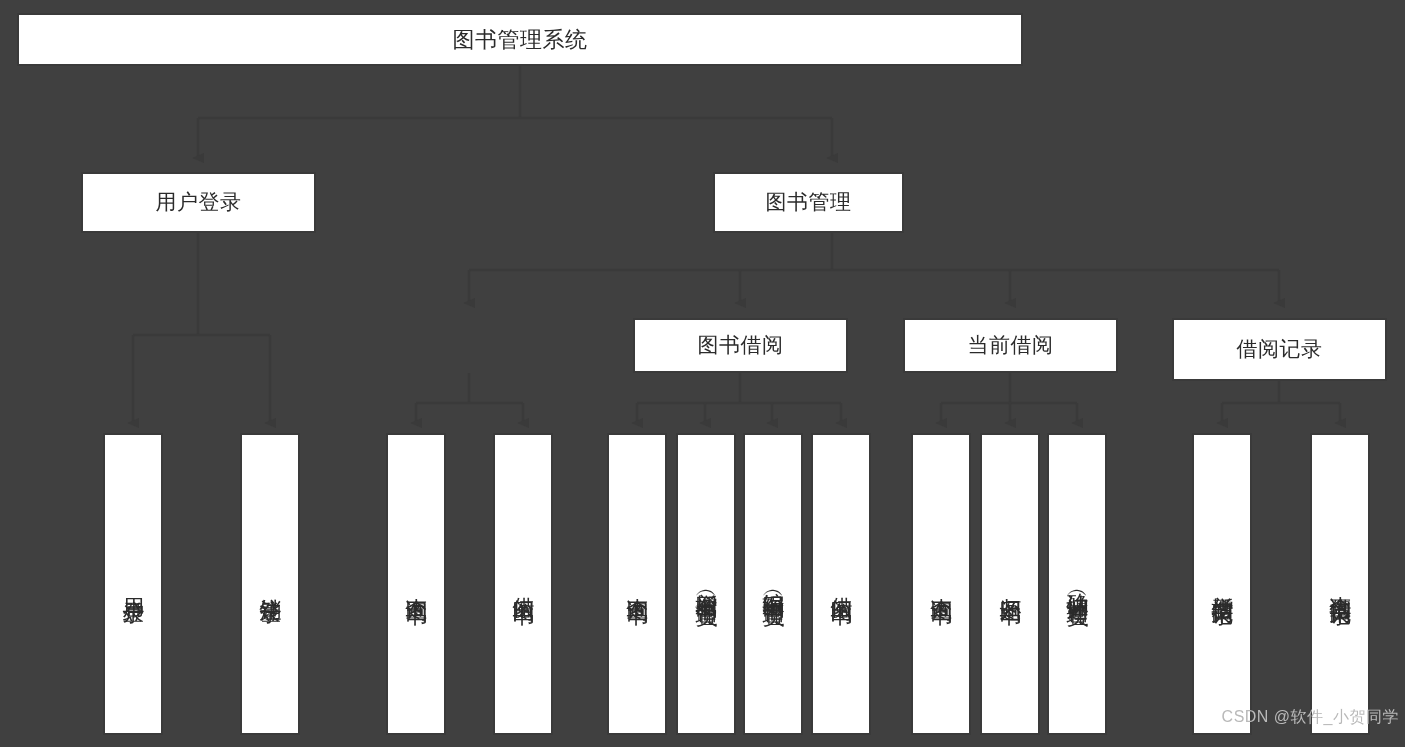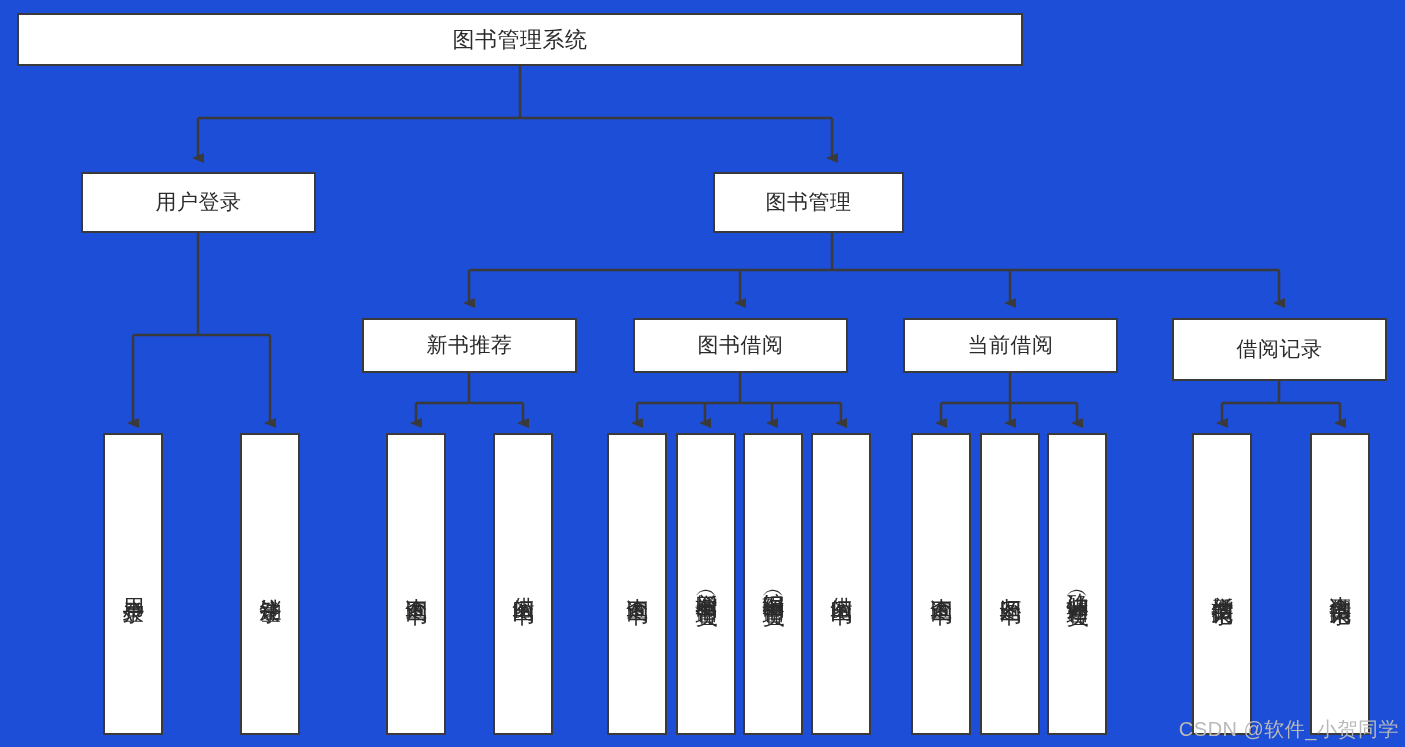--- a/index.html
+++ b/index.html
@@ -7,21 +7,21 @@
     padding: 0;
     background: #ffffff;
   }
   body {
     font-family: "Liberation Sans", "DejaVu Sans", sans-serif;
   }
   #canvas {
     position: relative;
     width: 1405px;
     height: 747px;
-    background: #1d4ed8;
+    background: #404040;
     overflow: hidden;
   }
   svg.edges {
     position: absolute;
     left: 0;
     top: 0;
     width: 1405px;
     height: 747px;
     pointer-events: none;
   }
@@ -55,22 +55,22 @@
     font-size: 22px;
     line-height: 1.22;
     letter-spacing: 2px;
     white-space: normal;
     max-height: 100%;
     text-align: center;
   }
   .watermark {
     position: absolute;
     right: 6px;
-    bottom: 4px;
-    font-size: 20px;
+    bottom: 19px;
+    font-size: 16px;
     color: #b9b9b9;
     letter-spacing: 0.5px;
     white-space: nowrap;
     user-select: none;
   }
 </style>
 </head>
 <body>
 
 <div id="canvas">
@@ -129,23 +129,20 @@
     <span class="label">图书管理系统</span>
   </div>
 
   <div class="node lvl2" style="left:81px; top:172px; width:235px; height:61px;">
     <span class="label">用户登录</span>
   </div>
   <div class="node lvl2" style="left:713px; top:172px; width:191px; height:61px;">
     <span class="label">图书管理</span>
   </div>
 
-  <div class="node lvl3" style="left:362px; top:318px; width:215px; height:55px;">
-    <span class="label">新书推荐</span>
-  </div>
   <div class="node lvl3" style="left:903px; top:318px; width:215px; height:55px;">
     <span class="label">当前借阅</span>
   </div>
   <div class="node lvl3" style="left:633px; top:318px; width:215px; height:55px;">
     <span class="label">图书借阅</span>
   </div>
   <div class="node lvl3" style="left:1172px; top:318px; width:215px; height:63px;">
     <span class="label">借阅记录</span>
   </div>
 

